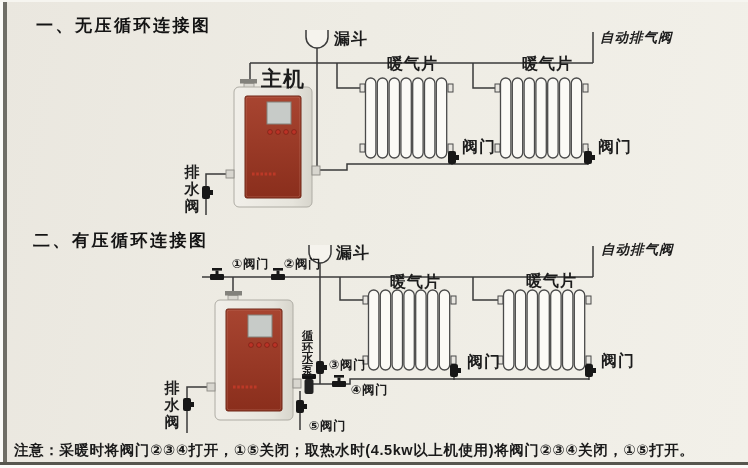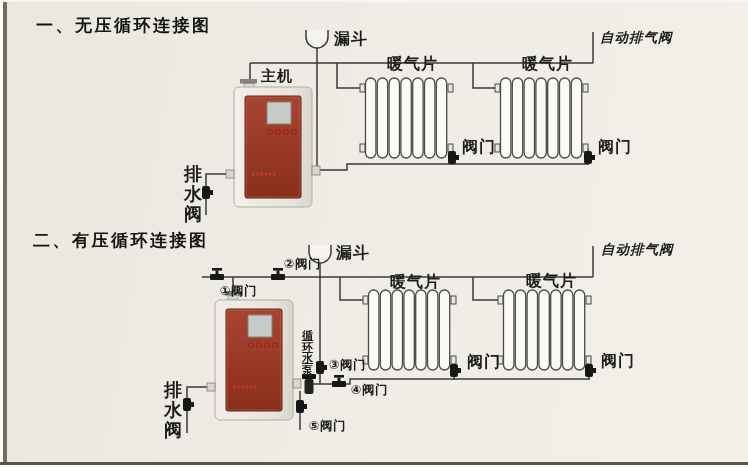--- a/index.html
+++ b/index.html
@@ -31,21 +31,21 @@
   }
   .small{font-size:12.5px;letter-spacing:0.5px;}
   .vent{font-size:13.5px;letter-spacing:1px;font-style:italic;}
   .vtext{
     white-space:normal;
     width:16px;
     word-break:break-all;
     text-align:center;
     line-height:1.12;
     letter-spacing:0;
-    font-size:18px;
+    font-size:15px;
   }
   .pump-lbl{
     width:13px;
     font-size:11px;
     line-height:1.05;
     font-weight:bold;
   }
   .note{
     position:absolute;
     left:14px;top:441px;
@@ -184,42 +184,43 @@
     <use href="#valve-v" transform="translate(300,400)"></use>
     <use href="#valve-v" transform="translate(454,364)"></use>
     <use href="#valve-v" transform="translate(589,364)"></use>
     <use href="#valve-v" transform="translate(187,398)"></use>
     <use href="#pump" transform="translate(309,384)"></use>
   </svg>
 
   <div class="title" style="left:33px;top:229px;">二、有压循环连接图</div>
   <div class="title" style="left:36px;top:14px;">一、无压循环连接图</div>
 
-  <div class="lbl" style="left:261px;top:68px;font-size:15px;">主机</div>
+  <div class="lbl" style="left:261px;top:68px;font-size:21px;">主机</div>
   <div class="lbl" style="left:334px;top:31px;">漏斗</div>
   <div class="lbl vent" style="left:600px;top:31px;">自动排气阀</div>
   <div class="lbl" style="left:387px;top:56px;">暖气片</div>
   <div class="lbl" style="left:522px;top:56px;">暖气片</div>
   <div class="lbl" style="left:462px;top:139px;">阀门</div>
   <div class="lbl" style="left:598px;top:139px;">阀门</div>
   <div class="lbl vtext" style="left:184px;top:164px;">排水阀</div>
 
-  <div class="lbl small" style="left:220px;top:258px;margin-top:27px;">①阀门</div>
+  <div class="lbl small" style="left:232px;top:258px;">①阀门</div>
   <div class="lbl small" style="left:284px;top:258px;text-align:right;">②阀门</div>
   <div class="lbl" style="left:336px;top:245px;">漏斗</div>
   <div class="lbl vent" style="left:601px;top:243px;">自动排气阀</div>
   <div class="lbl" style="left:390px;top:274px;">暖气片</div>
   <div class="lbl" style="left:526px;top:273px;">暖气片</div>
   <div class="lbl" style="left:467px;top:354px;">阀门</div>
   <div class="lbl" style="left:601px;top:353px;">阀门</div>
   <div class="lbl small" style="left:329px;top:359px;text-align:center;">③阀门</div>
   <div class="lbl small" style="left:351px;top:384px;">④阀门</div>
   <div class="lbl small" style="left:309px;top:420px;">⑤阀门</div>
   <div class="lbl vtext pump-lbl" style="left:301px;top:330px;text-decoration:underline;">循环水泵</div>
   <div class="lbl vtext" style="left:164px;top:380px;">排水阀</div>
 
+  <div class="note">注意：采暖时将阀门②③④打开，①⑤关闭；取热水时(4.5kw以上机使用)将阀门②③④关闭，①⑤打开。</div>
 
   <div class="edge" style="left:0;top:0;width:3px;height:468px;background:#fbfbf8;"></div>
   <div class="edge" style="left:3px;top:0;width:3.5px;height:468px;background:#6f6e66;"></div>
   <div class="edge" style="left:0;top:0;width:748px;height:2px;background:#f6f5f0;"></div>
   <div class="edge" style="left:0;top:462px;width:748px;height:2.5px;background:#57564e;"></div>
   <div class="edge" style="left:0;top:464.5px;width:748px;height:3.5px;background:#fbfbf8;"></div>
 </div>
 
 </body></html>

